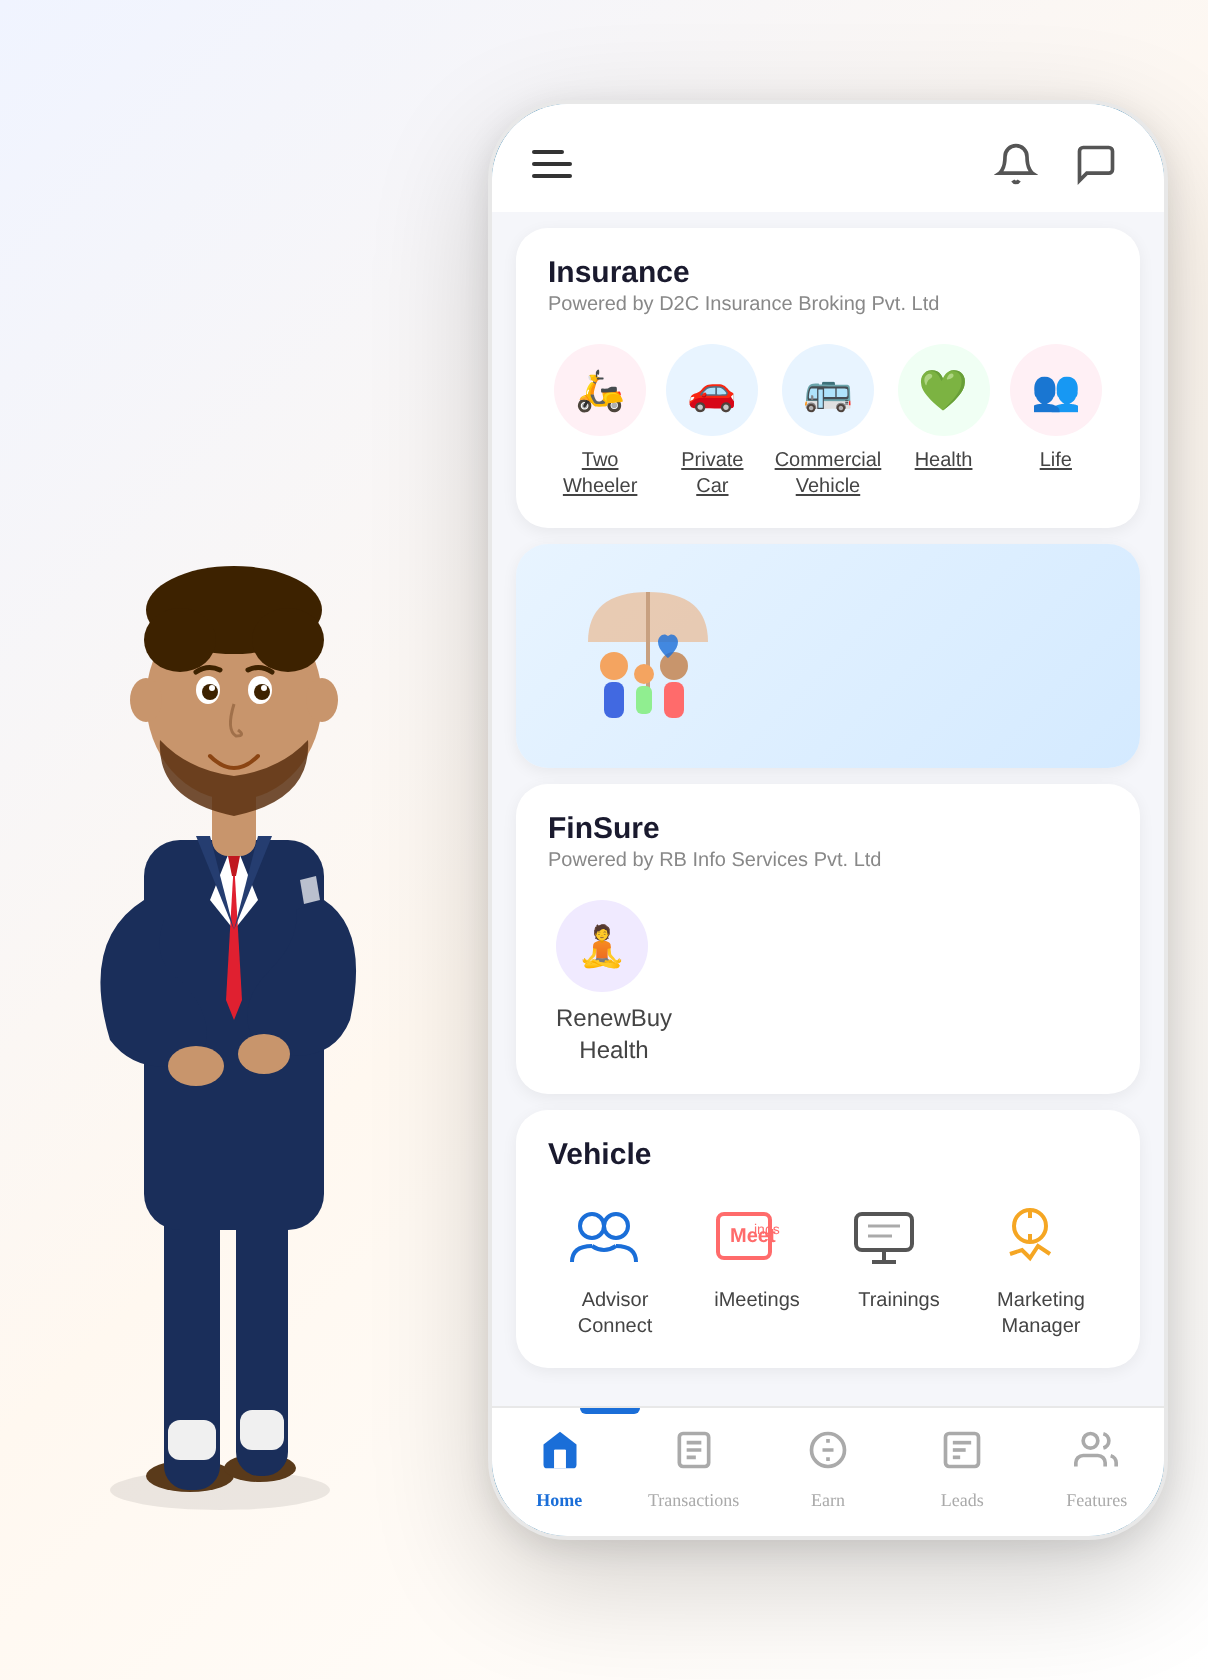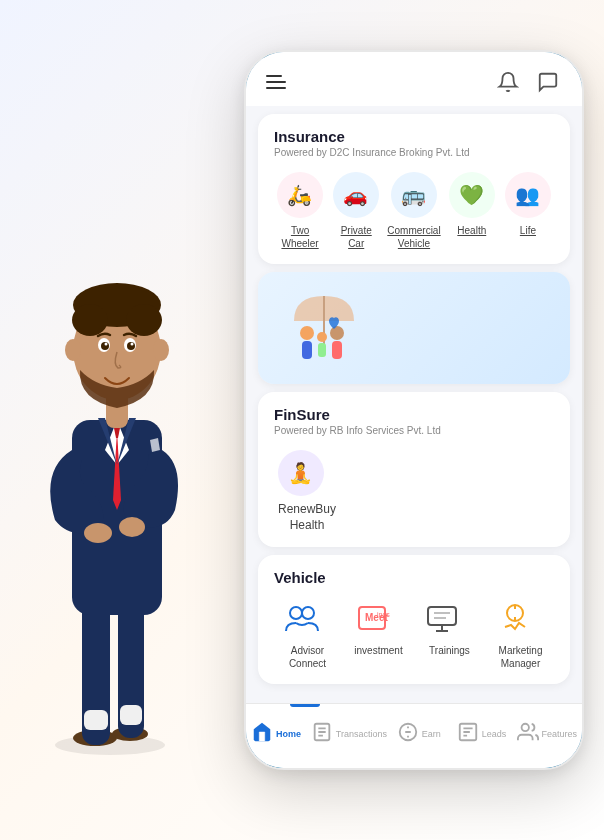--- a/index.html
+++ b/index.html
@@ -311,25 +311,26 @@
       border-top: 1px solid #e8e8e8;
       display: flex;
       justify-content: space-around;
       align-items: center;
       padding: 8px 0 12px;
       height: 65px;
     }
 
     .nav-item {
       display: flex;
-      flex-direction: row;
+      flex-direction: column;
       align-items: center;
       gap: 3px;
       cursor: pointer;
       min-width: 50px;
+      font-family: Liberation Serif, serif;
     }
 
     .nav-icon {
       font-size: 20px;
       color: #aaa;
     }
 
     .nav-item.active .nav-icon {
       color: #1a6ed8;
     }
@@ -530,21 +531,21 @@
               <span class="feature-label">Advisor<br>Connect</span>
             </div>
             <div class="feature-item">
               <div class="feature-icon-box">
                 <svg width="40" height="30" viewBox="0 0 40 30">
                   <rect x="4" y="4" width="26" height="22" rx="3" fill="none" stroke="#ff6b6b" stroke-width="2"></rect>
                   <text x="10" y="18" font-size="10" fill="#ff6b6b" font-weight="bold">Meet</text>
                   <text x="22" y="14" font-size="7" fill="#ff6b6b">ings</text>
                 </svg>
               </div>
-              <span class="feature-label">investment</span>
+              <span class="feature-label">iMeetings</span>
             </div>
             <div class="feature-item">
               <div class="feature-icon-box">
                 <svg width="36" height="30" viewBox="0 0 36 30">
                   <rect x="2" y="4" width="28" height="18" rx="3" fill="none" stroke="#555" stroke-width="2"></rect>
                   <line x1="16" y1="22" x2="16" y2="28" stroke="#555" stroke-width="2"></line>
                   <line x1="10" y1="28" x2="22" y2="28" stroke="#555" stroke-width="2"></line>
                   <line x1="8" y1="10" x2="24" y2="10" stroke="#aaa" stroke-width="1.5"></line>
                   <line x1="8" y1="15" x2="20" y2="15" stroke="#aaa" stroke-width="1.5"></line>
                 </svg>

